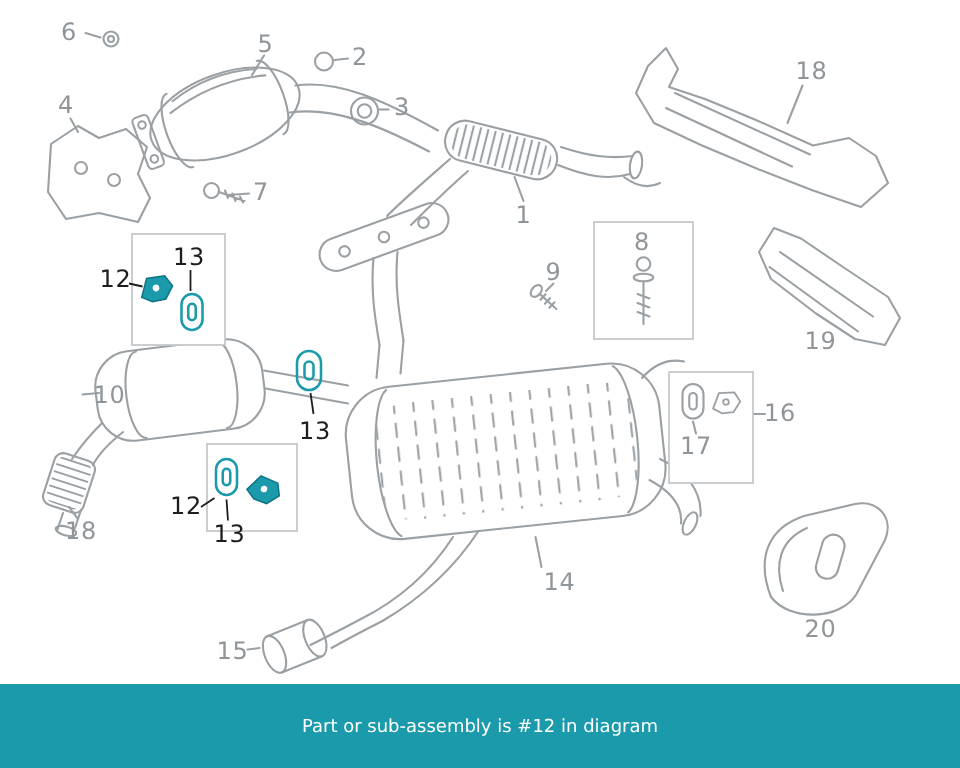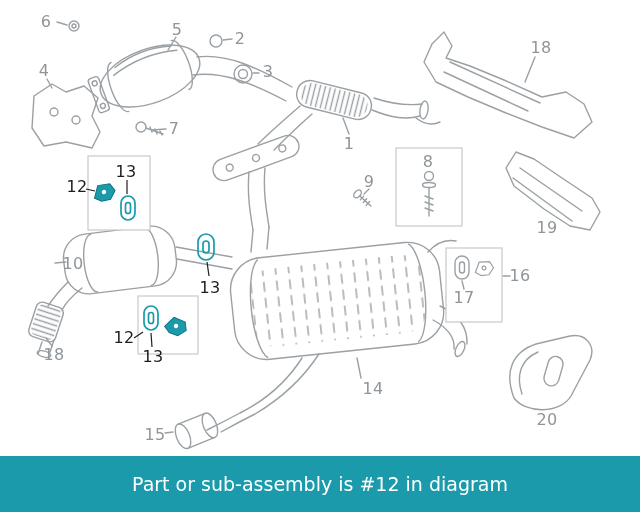--- a/index.html
+++ b/index.html
@@ -7,21 +7,21 @@
               font-family:"DejaVu Sans", sans-serif; }
   #stage { position:absolute; inset:0; background:var(--page-bg,#fff); }
   #art { position:absolute; top:0; left:0; }
   #label-layer { position:absolute; inset:0; pointer-events:none; }
   .part-label { position:absolute; transform:translate(-50%,-50%);
                 font-size:16px; color:var(--label,#8f9599); letter-spacing:.4px; }
   .part-label.dark { color:var(--label-dark,#1d1d1d); }
   #banner { position:absolute; left:0; right:0; bottom:0; height:56px;
             background:var(--banner-bg,#1b9aab); color:var(--banner-text,#fff);
             display:flex; flex-direction:column; justify-content:center;
-            align-items:center; gap:2px; font-size:19px; line-height:20px; }
+            align-items:center; gap:2px; font-size:12px; line-height:20px; }
   
   .ln  { stroke:var(--line,#9aa0a4); fill:none; stroke-width:1.4;
          stroke-linecap:round; stroke-linejoin:round; }
   .lnd { stroke:var(--label-dark,#1d1d1d); fill:none; stroke-width:1.2; }
   .box { stroke:var(--box-border,#c6c9cb); fill:#fff; stroke-width:1.2; }
   .hl  { stroke:var(--highlight,#1b9aab); fill:none; stroke-width:1.7; }
   .hlfill { fill:var(--highlight,#1b9aab); stroke:var(--highlight-dark,#0e7386); stroke-width:1; }
 </style>
 </head>
 <body>

